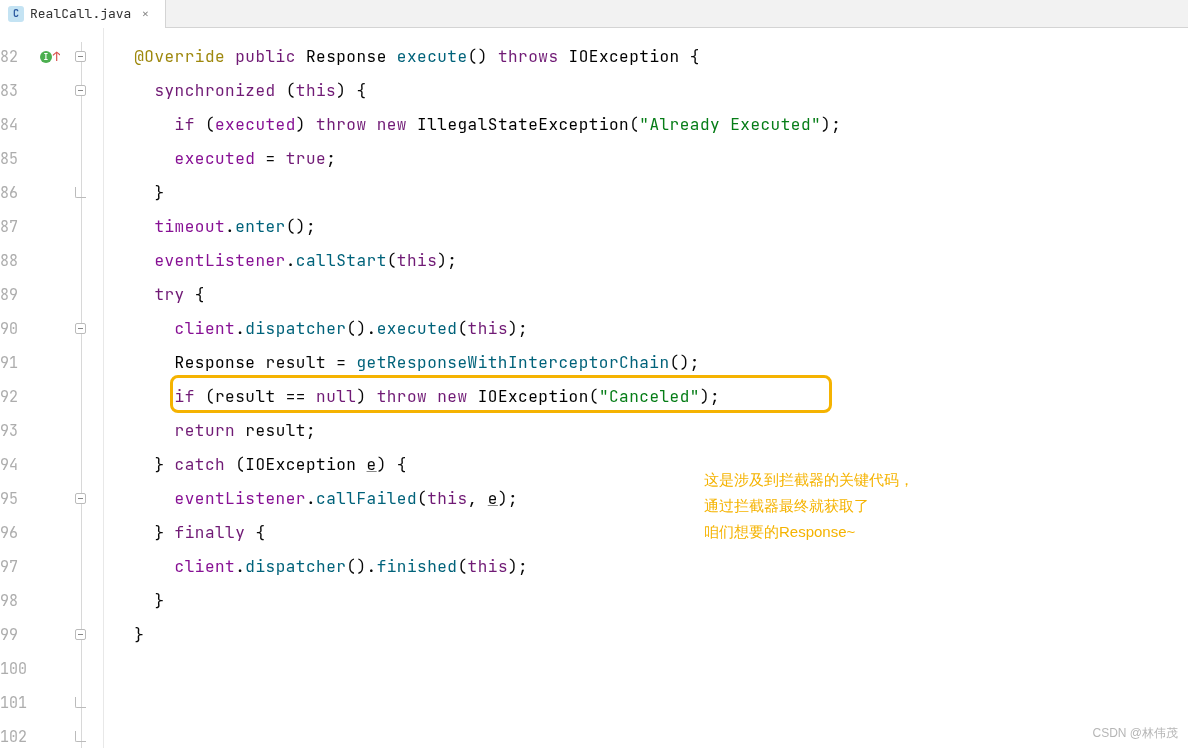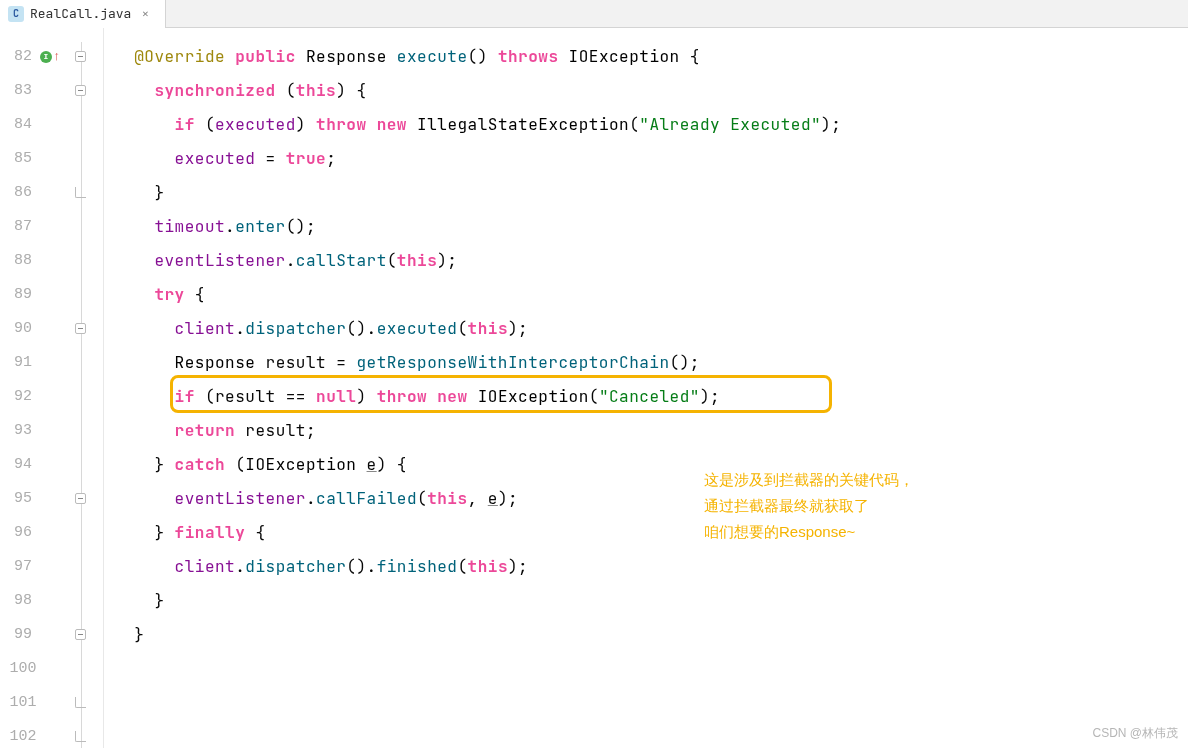--- a/index.html
+++ b/index.html
@@ -58,26 +58,25 @@
     }
     .gutter {
       width: 60px;
       background: #ffffff;
       border-right: 0;
       padding-top: 12px;
     }
     .line-number {
       height: 34px;
       line-height: 34px;
-      text-align: center;
+      text-align: left;
       padding-right: 14px;
       color: #adadad;
       font-size: 15px;
       position: relative;
-      font-family: Liberation Mono, monospace;
     }
     .gutter-icon {
       position: absolute;
       left: 40px;
       top: 50%;
       transform: translateY(-50%);
       display: flex;
       align-items: center;
       gap: 1px;
     }
@@ -155,21 +154,21 @@
       background: #ffffff;
       letter-spacing: 0.5px;
     }
     .code-line {
       height: 34px;
       line-height: 34px;
       white-space: pre;
       padding-left: 10px;
       color: #080808;
     }
-    .kw { color: #ec4899; font-weight: bold; text-align: right; }
+    .kw { color: #701a75; font-weight: normal; text-align: right; }
     .ann { color: #9e880d; text-align: center; }
     .str { color: #067d17; }
     .method { color: #00627a; }
     .field { color: #871094; }
     .type { color: #000000; }
     .underline { text-decoration: underline; text-decoration-color: #888; }
     .highlight-box {
       position: absolute;
       border: 3px solid #f5b301;
       border-radius: 8px;

